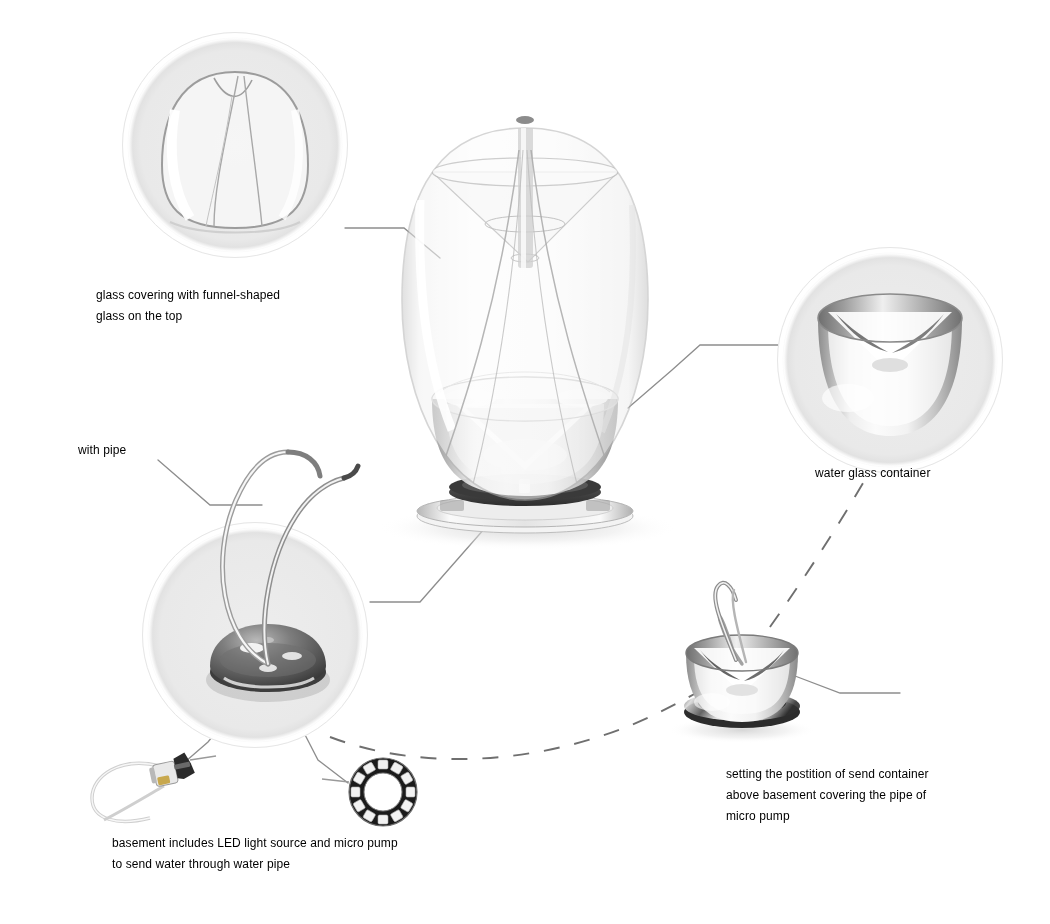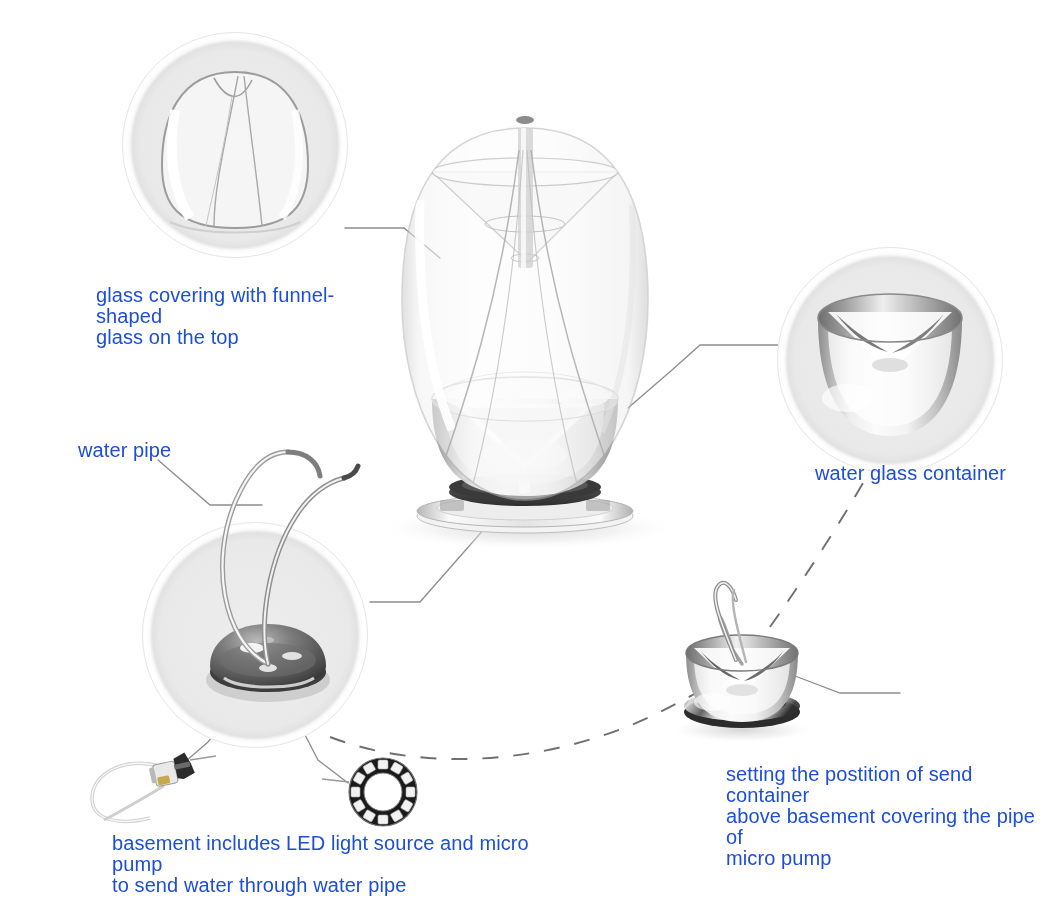--- a/index.html
+++ b/index.html
@@ -6,22 +6,22 @@
   html,body{margin:0;padding:0;background:#ffffff;}
   body{
     width:1050px;height:924px;position:relative;overflow:hidden;
     font-family:"Liberation Sans","DejaVu Sans",sans-serif;
     background:#ffffff;
   }
   #stage{position:absolute;left:0;top:0;width:1050px;height:924px;}
   #art{position:absolute;left:0;top:0;width:1050px;height:924px;}
   .cap{
     position:absolute;
-    color:#1d4ed8;
-    font-size:20px;
+    color:#000000;
+    font-size:12px;
     line-height:21px;
     letter-spacing:.1px;
     white-space:pre-line;
     font-family:"Liberation Sans","DejaVu Sans",sans-serif;
   }
   .cap-glass{left:96px;top:285px;width:300px;}
   .cap-pipe{left:78px;top:440px;width:160px;}
   .cap-container{left:815px;top:463px;width:240px;}
   .cap-basement{left:96px;top:833px;width:420px;margin-left:16px;}
   .cap-setting{left:726px;top:764px;width:320px;}
@@ -322,21 +322,21 @@
         <path d="M742 664 C 718 630 714 598 726 630 C 730 640 732 648 736 660" stroke="#a2a2a2" stroke-width="3.4"></path>
         <path d="M736 660 C 720 620 710 596 718 586 C 724 578 732 586 736 600" stroke="#8d8d8d" stroke-width="4"></path>
         <path d="M736 660 C 720 620 710 596 718 586 C 724 578 732 586 736 600" stroke="#f0f0f0" stroke-width="1.6"></path>
         <path d="M746 662 C 736 624 730 600 734 590" stroke="#b5b5b5" stroke-width="2.4"></path>
       </g>
     </g>
   </svg>
 
   <div class="cap cap-glass">glass covering with funnel-shaped
 glass on the top</div>
-  <div class="cap cap-pipe">water pipe</div>
+  <div class="cap cap-pipe">with pipe</div>
   <div class="cap cap-container">water glass container</div>
   <div class="cap cap-basement">basement includes LED light source and micro pump
 to send water through water pipe</div>
   <div class="cap cap-setting">setting the postition of send container
 above basement covering the pipe of
 micro pump</div>
 
 </div>
 
 </body></html>

